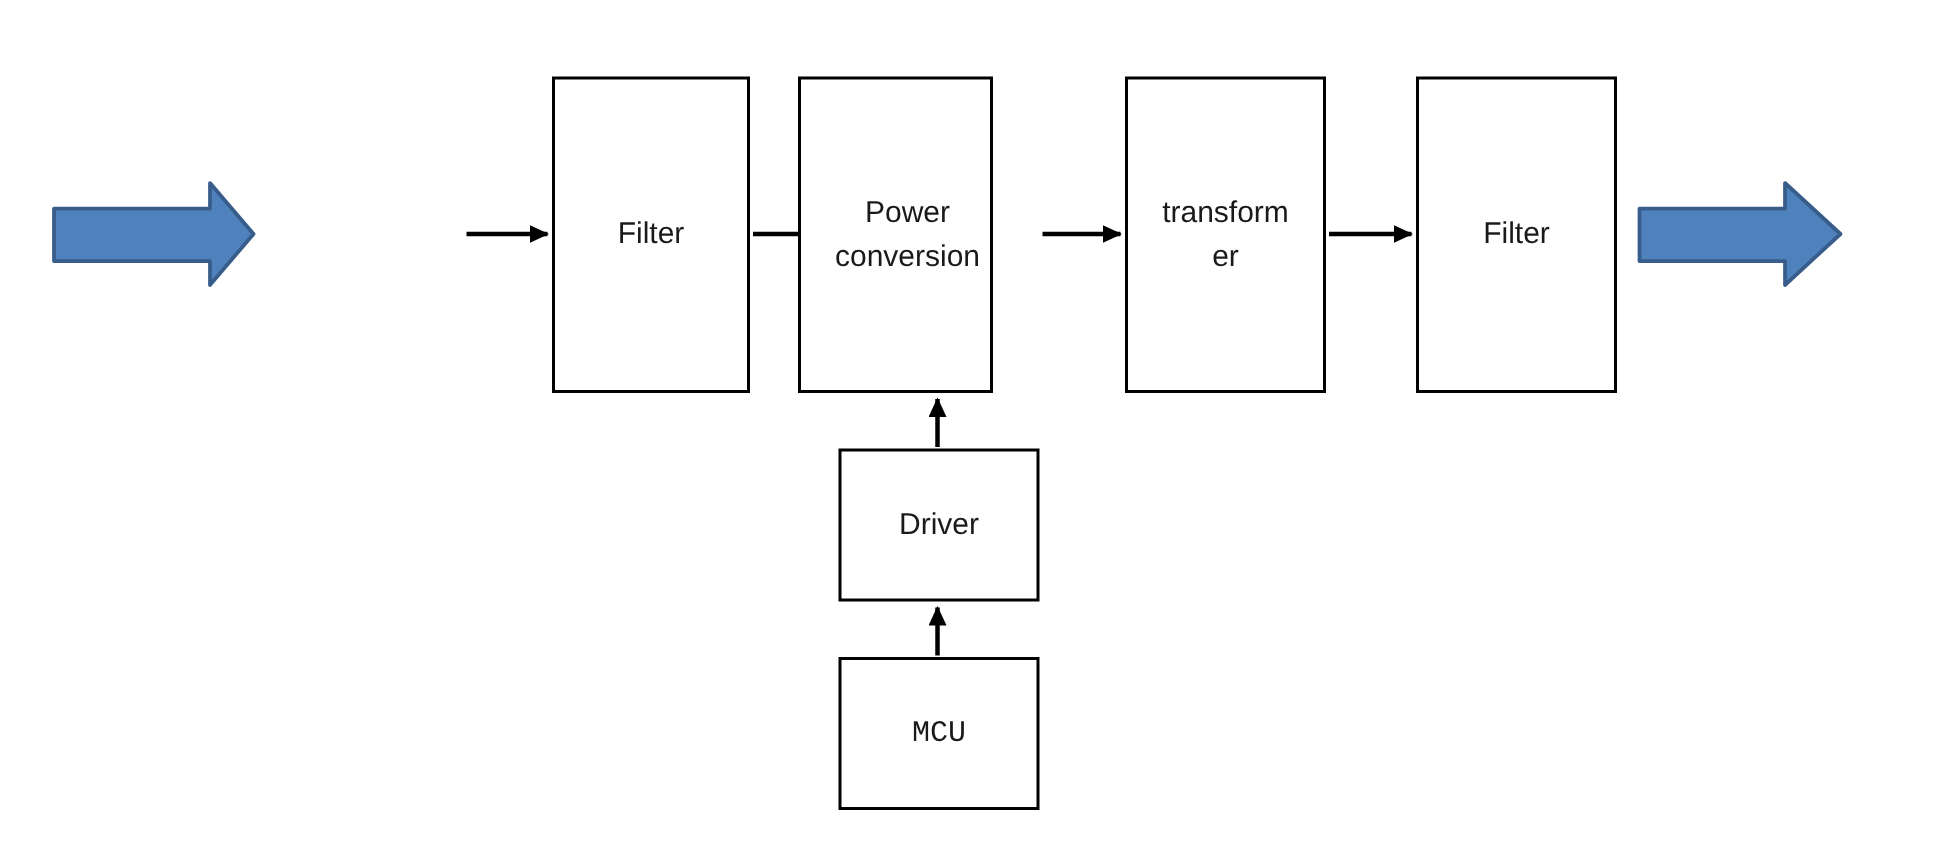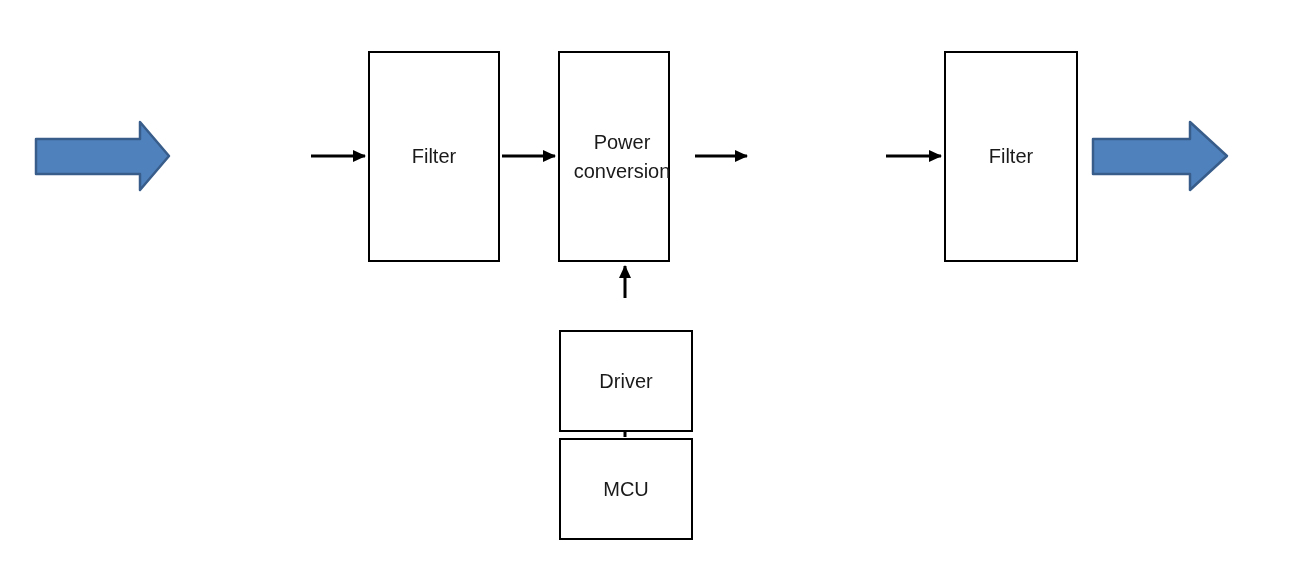--- a/index.html
+++ b/index.html
@@ -84,31 +84,35 @@
     <line class="connector" x1="625" y1="298" x2="625" y2="266" marker-end="url(#ah)"></line>
     <line class="connector" x1="625" y1="437" x2="625" y2="405" marker-end="url(#ah)"></line>
   </svg>
 
 
 
   <div class="box" style="left:368px; top:51px; width:132px; height:211px;">
     <span class="box-label">Filter</span>
   </div>
 
-  <div class="box" style="left:558px; top:51px; width:112px; height:211px;padding-left:16px;">
+  <div class="box" style="left:532px; top:51px; width:130px; height:211px;padding-left:16px;">
     <span class="box-label">Power
 conversion</span>
   </div>
 
+  <div class="box" style="left:750px; top:51px; width:134px; height:211px;">
+    <span class="box-label">transform
+er</span>
+  </div>
 
   <div class="box" style="left:944px; top:51px; width:134px; height:211px;">
     <span class="box-label">Filter</span>
   </div>
 
-  <div class="box" style="left:559px; top:299px; width:134px; height:102px;margin-top:31px;">
+  <div class="box" style="left:559px; top:299px; width:134px; height:102px;">
     <span class="box-label">Driver</span>
   </div>
 
-  <div class="box" style="left:559px; top:438px; width:134px; height:102px;">
+  <div class="box" style="left:559px; top:438px; width:134px; height:102px;font-family:Liberation Mono, monospace;">
     <span class="box-label">MCU</span>
   </div>
 
 </div>
 
 </body></html>

